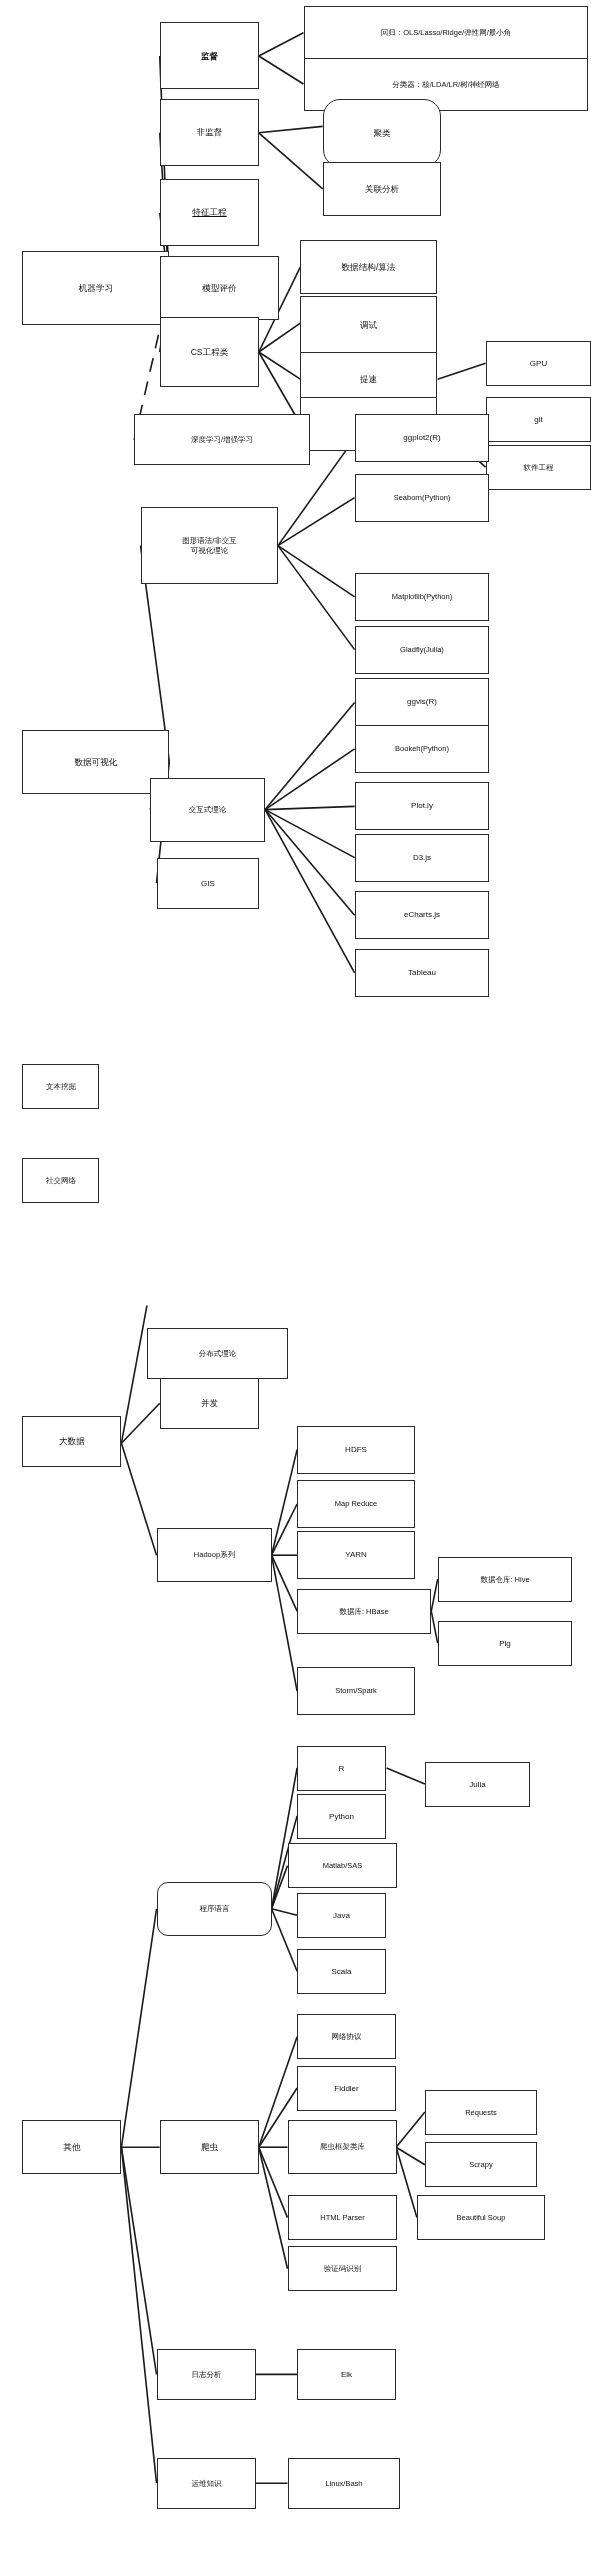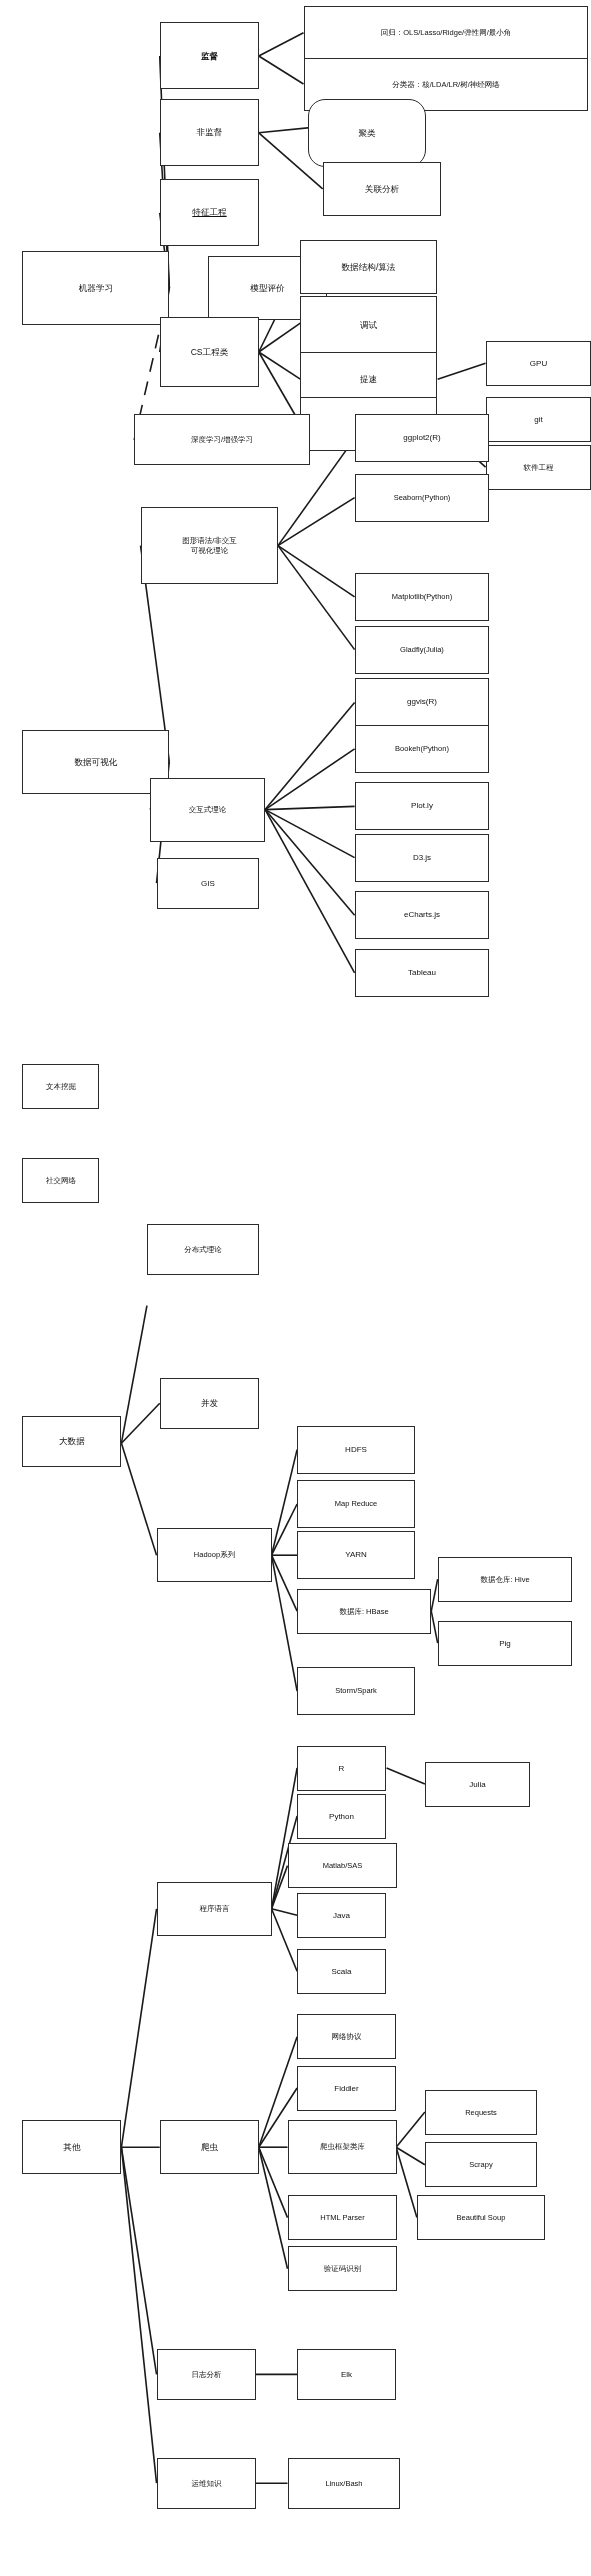--- a/index.html
+++ b/index.html
@@ -90,30 +90,30 @@
       </div>
       <div class="node cjk small" style="left: 304px; top: 6.4px; width: 284px; height: 53px;">
         <span style="white-space: pre-line;">回归：OLS/Lasso/Ridge/弹性网/最小角</span>
       </div>
       <div class="node cjk small" style="left: 304px; top: 58px; width: 284px; height: 53px;">
         <span style="white-space: pre-line;">分类器：核/LDA/LR/树/神经网络</span>
       </div>
       <div class="node cjk" style="left: 160px; top: 99px; width: 99px; height: 67px;">
         <span style="white-space: pre-line;">非监督</span>
       </div>
-      <div class="node cjk" style="left: 308px; top: 99px; width: 118px; height: 68px; border-radius: 17px;">
+      <div class="node cjk" style="left: 323px; top: 99px; width: 118px; height: 68px; border-radius: 17px;">
         <span style="white-space: pre-line;">聚类</span>
       </div>
       <div class="node cjk" style="left: 323px; top: 162px; width: 118px; height: 54px;">
         <span style="white-space: pre-line;">关联分析</span>
       </div>
       <div class="node cjk" style="left: 160px; top: 179px; width: 99px; height: 67px;">
         <span style="white-space: pre-line; text-decoration: underline;">特征工程</span>
       </div>
-      <div class="node cjk" style="left: 160px; top: 256px; width: 119px; height: 64px; margin-left: 48px;">
+      <div class="node cjk" style="left: 160px; top: 256px; width: 119px; height: 64px;">
         <span style="white-space: pre-line;">模型评价</span>
       </div>
       <div class="node cjk" style="left: 160px; top: 317px; width: 99px; height: 70px;">
         <span style="white-space: pre-line;">CS工程类</span>
       </div>
       <div class="node cjk" style="left: 300px; top: 240px; width: 137px; height: 54px;">
         <span style="white-space: pre-line;">数据结构/算法</span>
       </div>
       <div class="node cjk" style="left: 300px; top: 296px; width: 137px; height: 58px;">
         <span style="white-space: pre-line;">调试</span>
@@ -181,21 +181,21 @@
       </div>
       <div class="node cjk small" style="left: 22.4px; top: 1064px; width: 77px; height: 45px;">
         <span style="white-space: pre-line;">文本挖掘</span>
       </div>
       <div class="node cjk small" style="left: 22.4px; top: 1158px; width: 77px; height: 45px;">
         <span style="white-space: pre-line;">社交网络</span>
       </div>
       <div class="node cjk" style="left: 22.4px; top: 1416px; width: 99px; height: 51px;">
         <span style="white-space: pre-line;">大数据</span>
       </div>
-      <div class="node cjk small" style="left: 147px; top: 1224px; width: 112px; height: 51px;">
+      <div class="node cjk small" style="left: 147px; top: 1328px; width: 141px; height: 51px;">
         <span style="white-space: pre-line;">分布式理论</span>
       </div>
       <div class="node cjk" style="left: 160px; top: 1378px; width: 99px; height: 51px;">
         <span style="white-space: pre-line;">并发</span>
       </div>
       <div class="node cjk small" style="left: 157px; top: 1528px; width: 115px; height: 54px;">
         <span style="white-space: pre-line;">Hadoop系列</span>
       </div>
       <div class="node" style="left: 297px; top: 1426px; width: 118px; height: 48px;">
         <span style="white-space: pre-line;">HDFS</span>
@@ -211,21 +211,21 @@
       </div>
       <div class="node cjk small" style="left: 297px; top: 1589px; width: 134px; height: 45px;">
         <span style="white-space: pre-line;">数据库: HBase</span>
       </div>
       <div class="node" style="left: 438px; top: 1621px; width: 134px; height: 45px;">
         <span style="white-space: pre-line;">Pig</span>
       </div>
       <div class="node small" style="left: 297px; top: 1667px; width: 118px; height: 48px;">
         <span style="white-space: pre-line;">Storm/Spark</span>
       </div>
-      <div class="node cjk small" style="left: 157px; top: 1882px; width: 115px; height: 54px;">
+      <div class="node cjk small" style="left: 157px; top: 1882px; width: 115px; height: 54px; border-radius: 11px;">
         <span style="white-space: pre-line;">程序语言</span>
       </div>
       <div class="node" style="left: 297px; top: 1746px; width: 89px; height: 45px;">
         <span style="white-space: pre-line;">R</span>
       </div>
       <div class="node" style="left: 425px; top: 1762px; width: 105px; height: 45px;">
         <span style="white-space: pre-line;">Julia</span>
       </div>
       <div class="node" style="left: 297px; top: 1794px; width: 89px; height: 45px;">
         <span style="white-space: pre-line;">Python</span>

